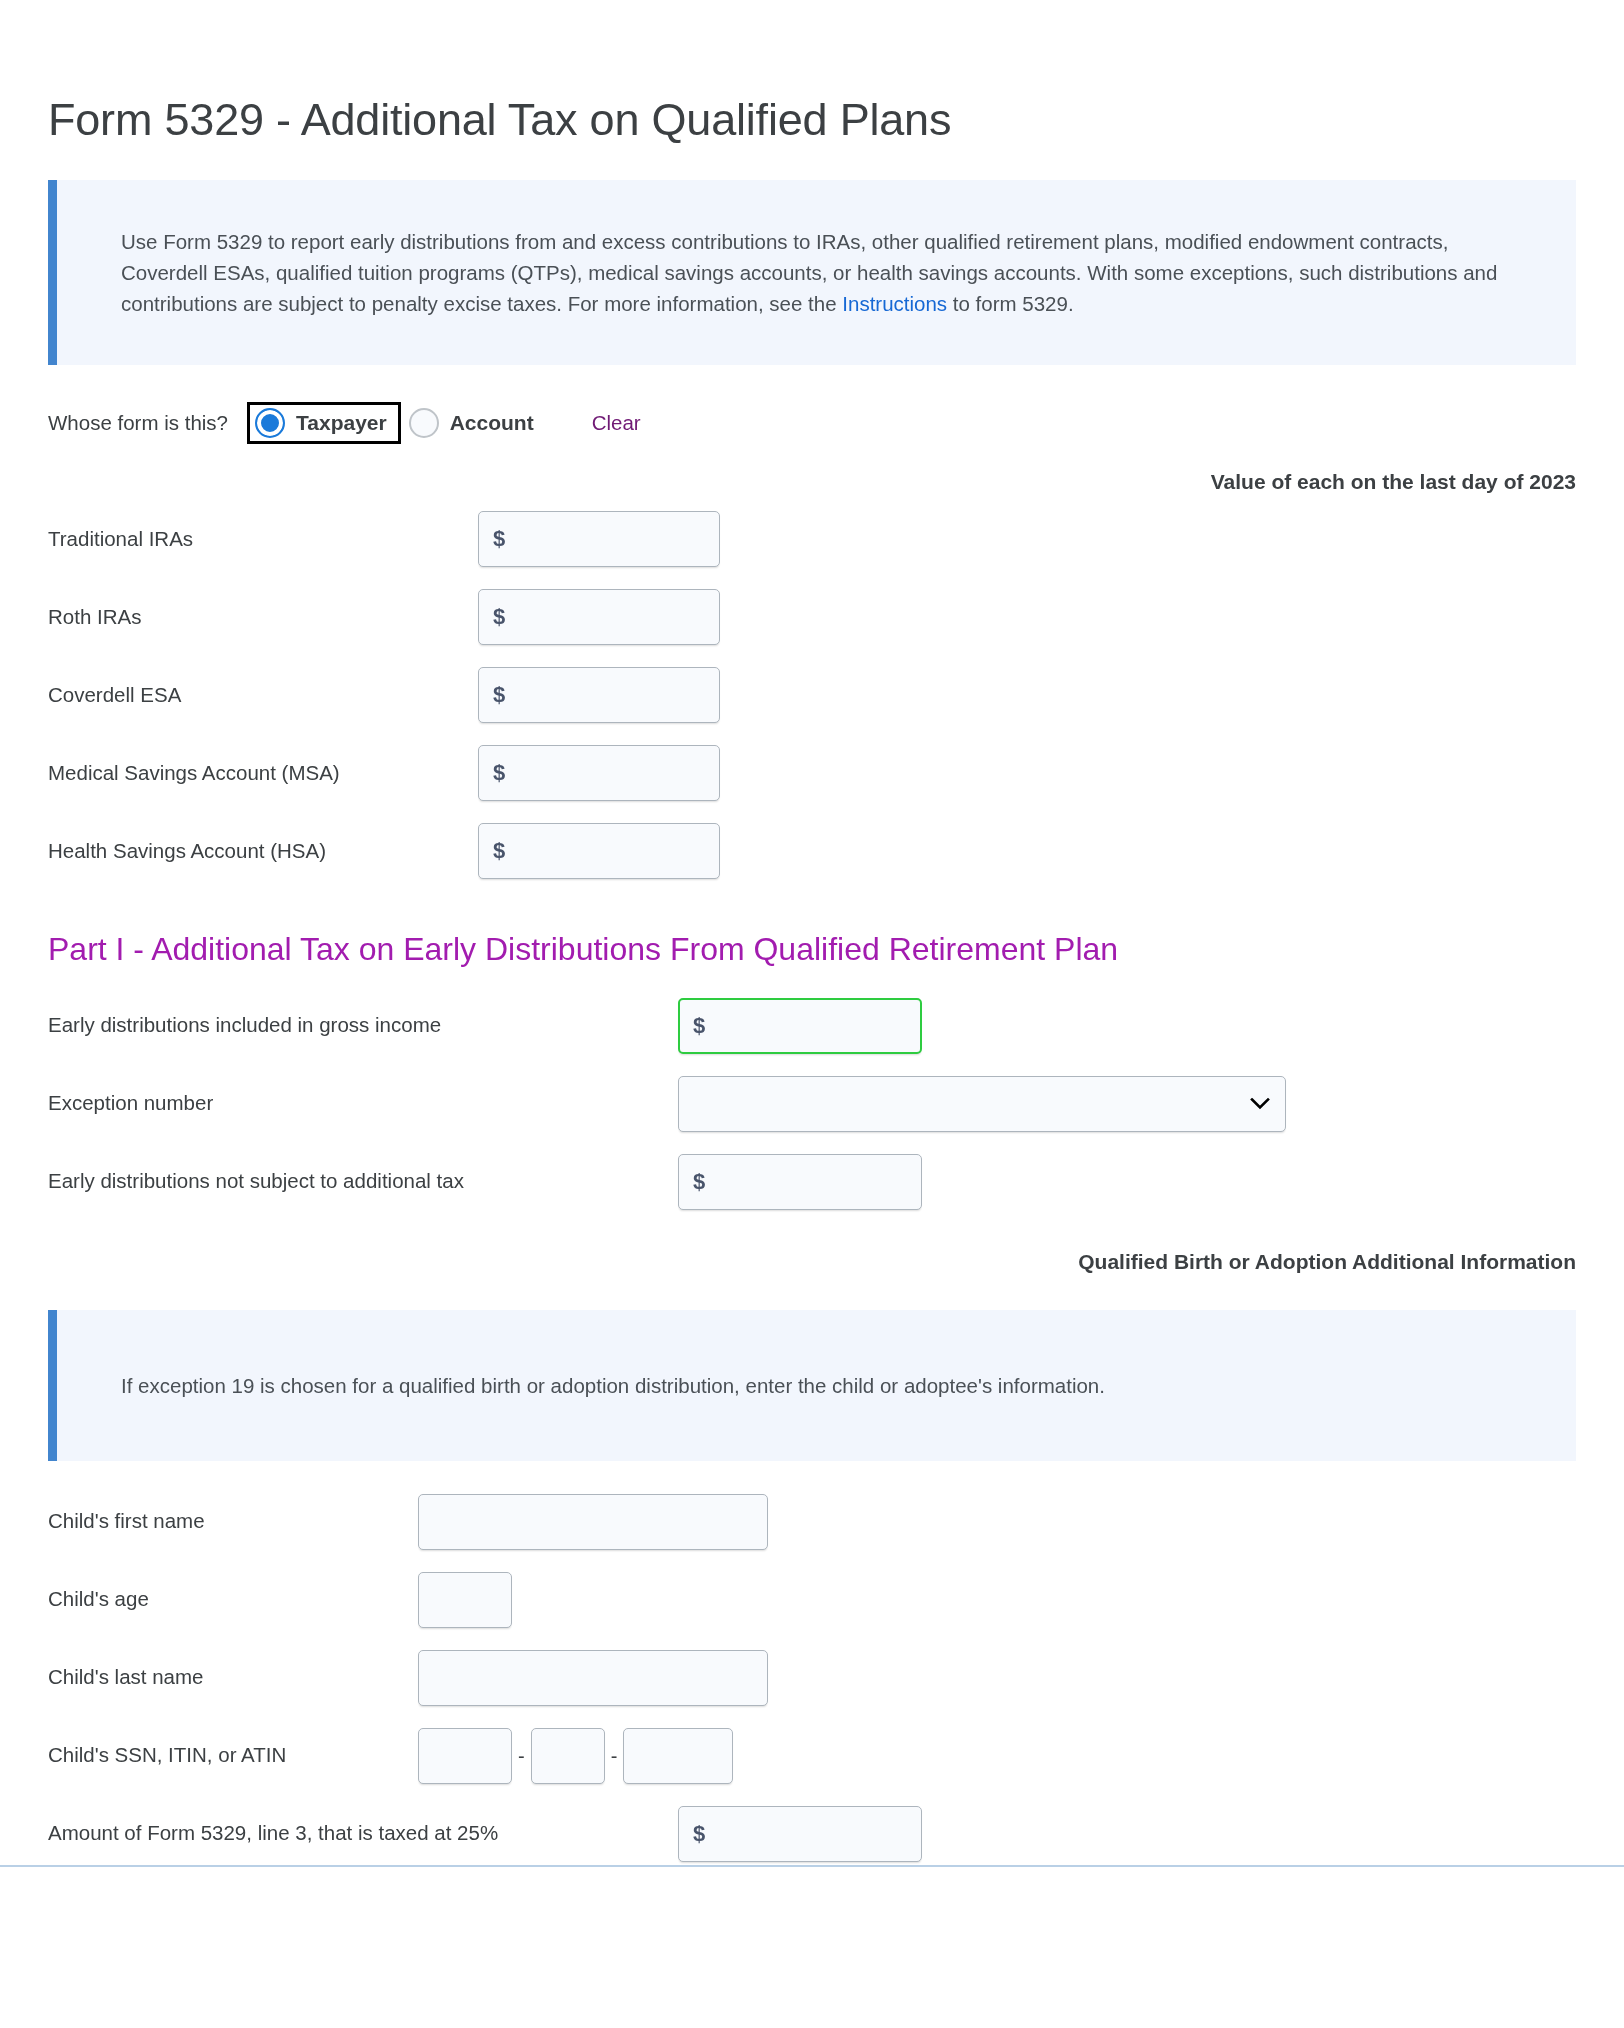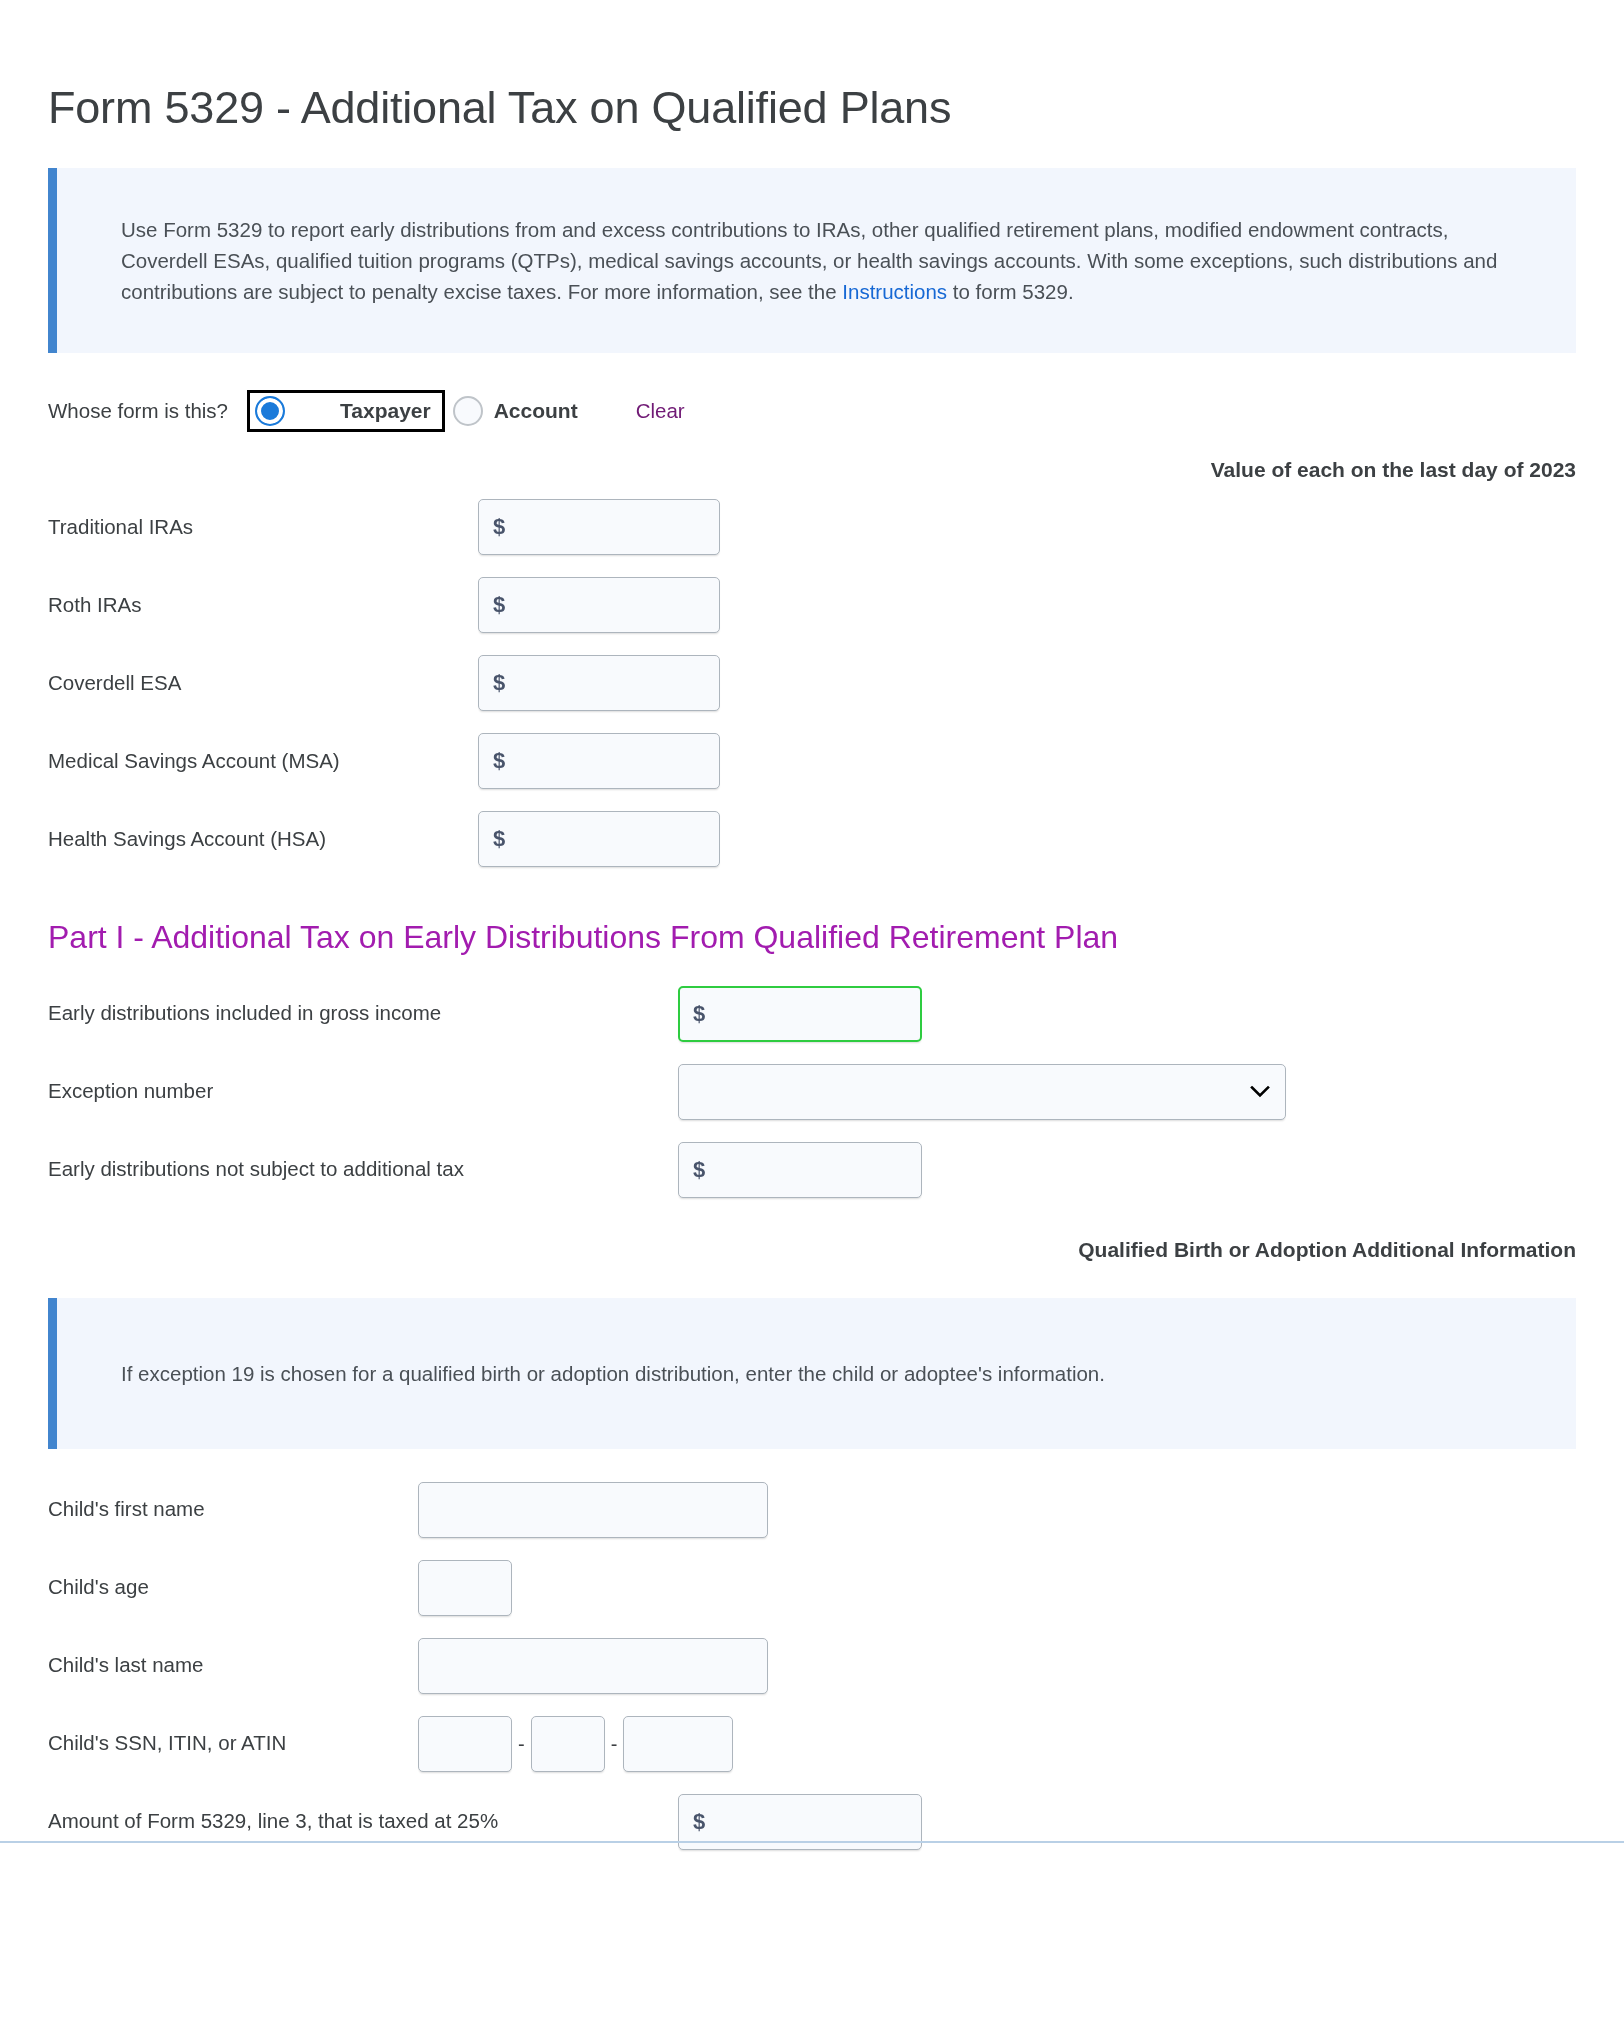--- a/index.html
+++ b/index.html
@@ -11,21 +11,21 @@
   body {
     width: 1624px;
     min-height: 2028px;
     font-family: "Liberation Sans", sans-serif;
     color: #343a40;
     -webkit-font-smoothing: antialiased;
   }
 
   .page {
     width: 1624px;
-    padding: 4px 48px;
+    padding: 16px 48px;
     position: relative;
   }
 
   
   .page-title {
     font-size: 45px;
     font-weight: 400;
     color: #3c4043;
     letter-spacing: -0.2px;
     margin: 0;
@@ -72,21 +72,20 @@
   }
   .radio-option {
     display: flex;
     align-items: center;
     cursor: pointer;
     padding: 6px 14px 6px 8px;
   }
   .radio-option.focused {
     border: 3px solid #000000;
     padding: 3px 11px 3px 5px;
-    gap: 44px;
   }
   .radio-dot {
     width: 30px;
     height: 30px;
     border-radius: 50%;
     flex: 0 0 auto;
     position: relative;
     background: #f8fafd;
     border: 2px solid #bfc4c9;
   }

